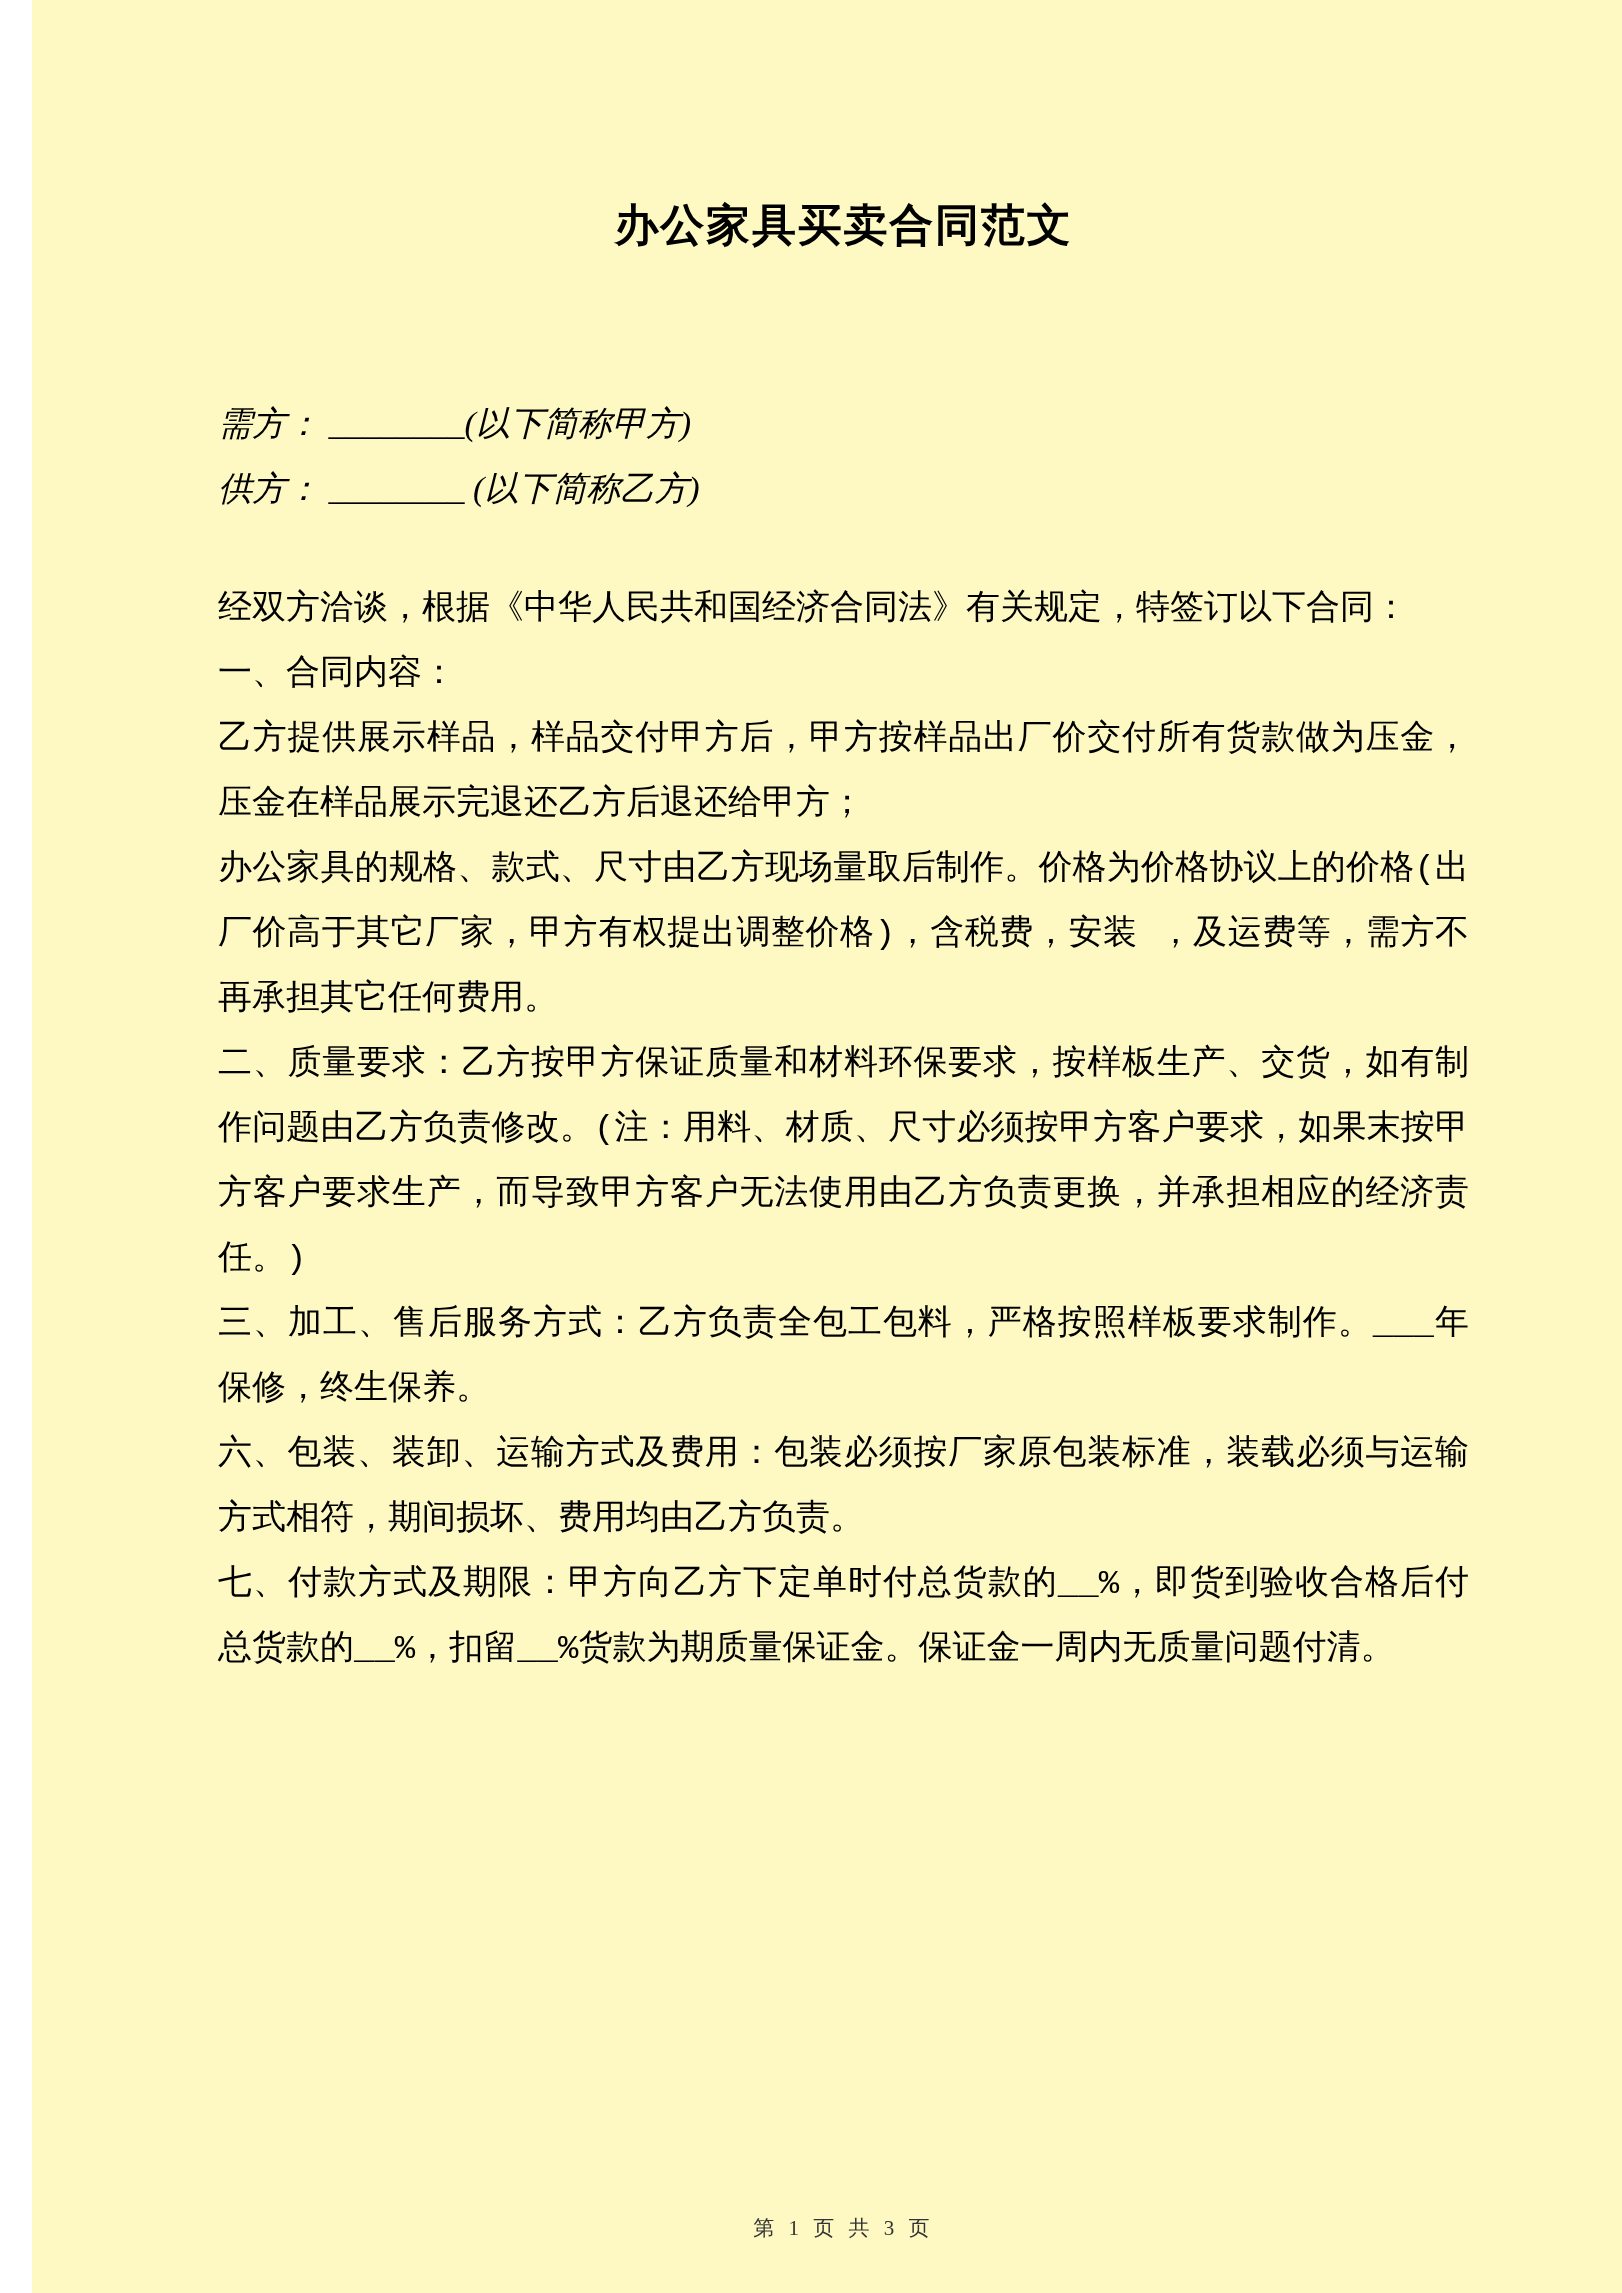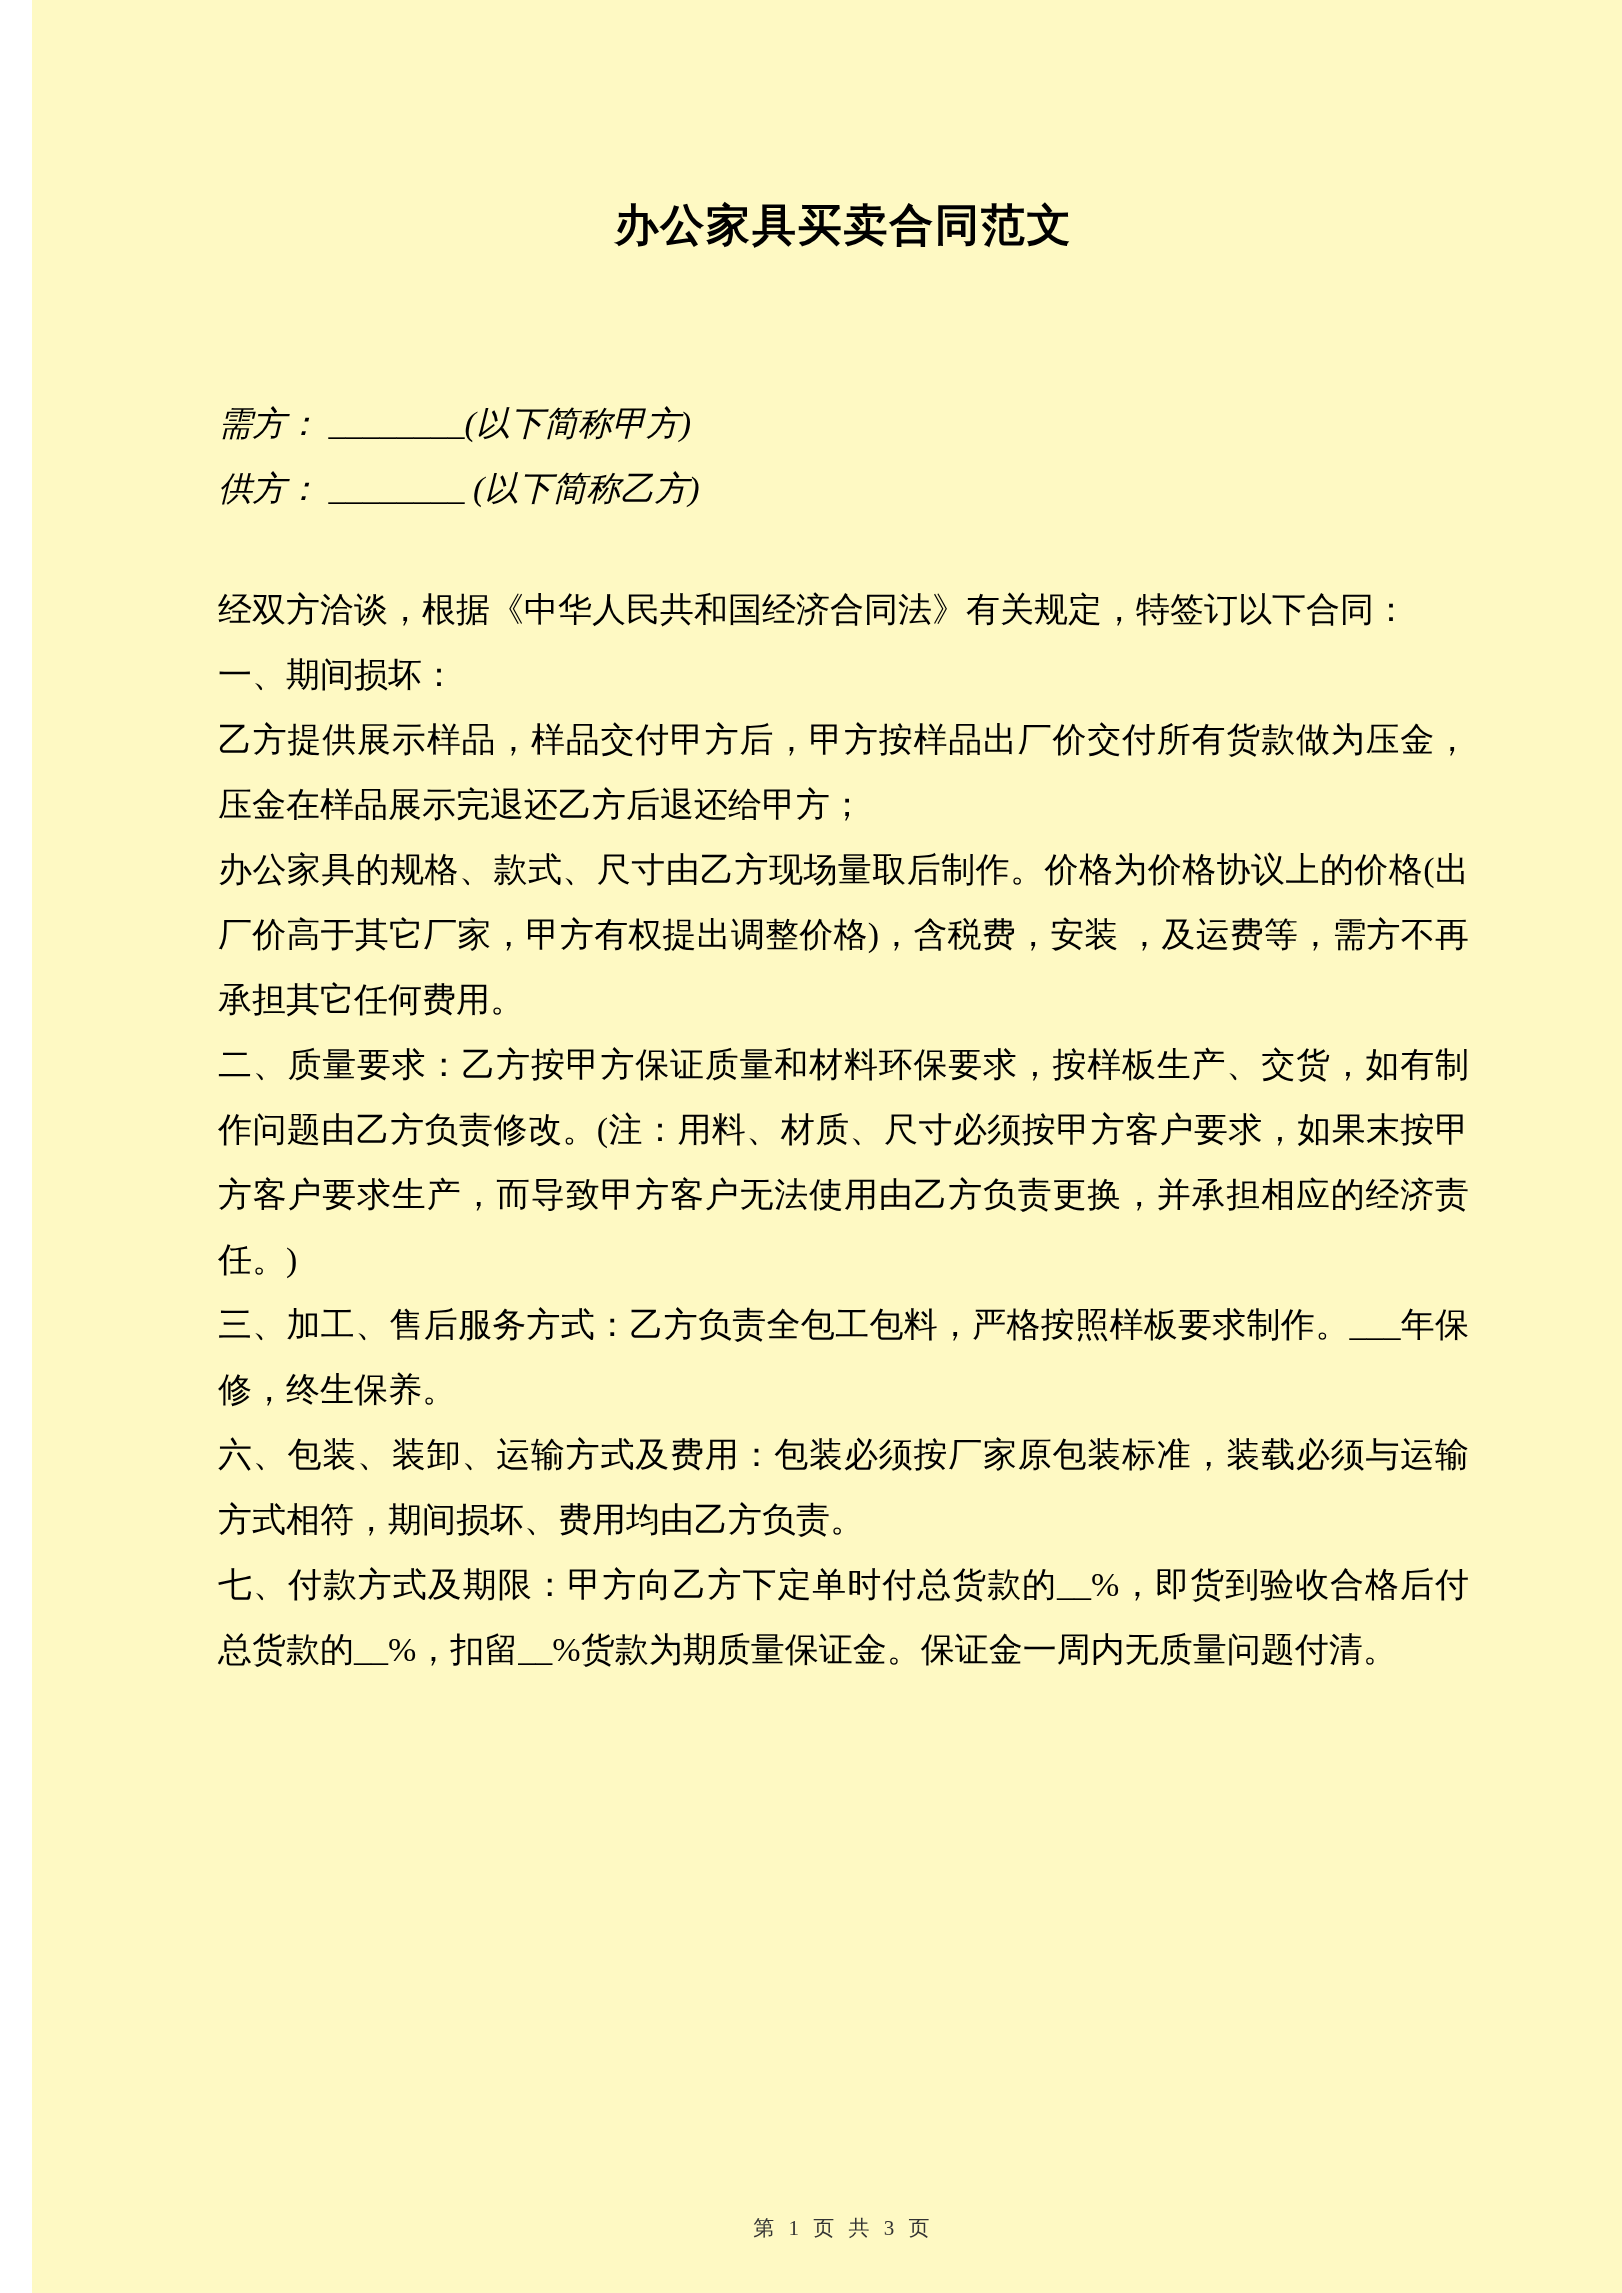--- a/index.html
+++ b/index.html
@@ -36,20 +36,21 @@
   }
   .body-text p {
     font-size: 34px;
     line-height: 65px;
     margin: 0;
     text-align: justify;
     word-break: break-all;
   }
   .body-text {
     margin-top: 56px;
+    font-family: Liberation Mono, monospace;
   }
   .page-footer {
     position: absolute;
     left: 0;
     right: 0;
     bottom: 52px;
     text-align: center;
     font-size: 21px;
     letter-spacing: 4.5px;
     color: #333333;
@@ -62,21 +63,21 @@
 
   <h1 class="doc-title">办公家具买卖合同范文</h1>
 
   <div class="parties">
     <p>需方：   ________(以下简称甲方)</p>
     <p>供方： ________  (以下简称乙方)</p>
   </div>
 
   <div class="body-text">
     <p>经双方洽谈，根据《中华人民共和国经济合同法》有关规定，特签订以下合同：</p>
-    <p>一、期间损坏：</p>
+    <p>一、合同内容：</p>
     <p>乙方提供展示样品，样品交付甲方后，甲方按样品出厂价交付所有货款做为压金，压金在样品展示完退还乙方后退还给甲方；</p>
     <p>办公家具的规格、款式、尺寸由乙方现场量取后制作。价格为价格协议上的价格(出厂价高于其它厂家，甲方有权提出调整价格)，含税费，安装 ，及运费等，需方不再承担其它任何费用。</p>
     <p>二、质量要求：乙方按甲方保证质量和材料环保要求，按样板生产、交货，如有制作问题由乙方负责修改。(注：用料、材质、尺寸必须按甲方客户要求，如果末按甲方客户要求生产，而导致甲方客户无法使用由乙方负责更换，并承担相应的经济责任。)</p>
     <p>三、加工、售后服务方式：乙方负责全包工包料，严格按照样板要求制作。___年保修，终生保养。</p>
     <p>六、包装、装卸、运输方式及费用：包装必须按厂家原包装标准，装载必须与运输方式相符，期间损坏、费用均由乙方负责。</p>
     <p>七、付款方式及期限：甲方向乙方下定单时付总货款的__%，即货到验收合格后付总货款的__%，扣留__%货款为期质量保证金。保证金一周内无质量问题付清。</p>
   </div>
 
   <div class="page-footer">第 1 页 共 3 页</div>
 

